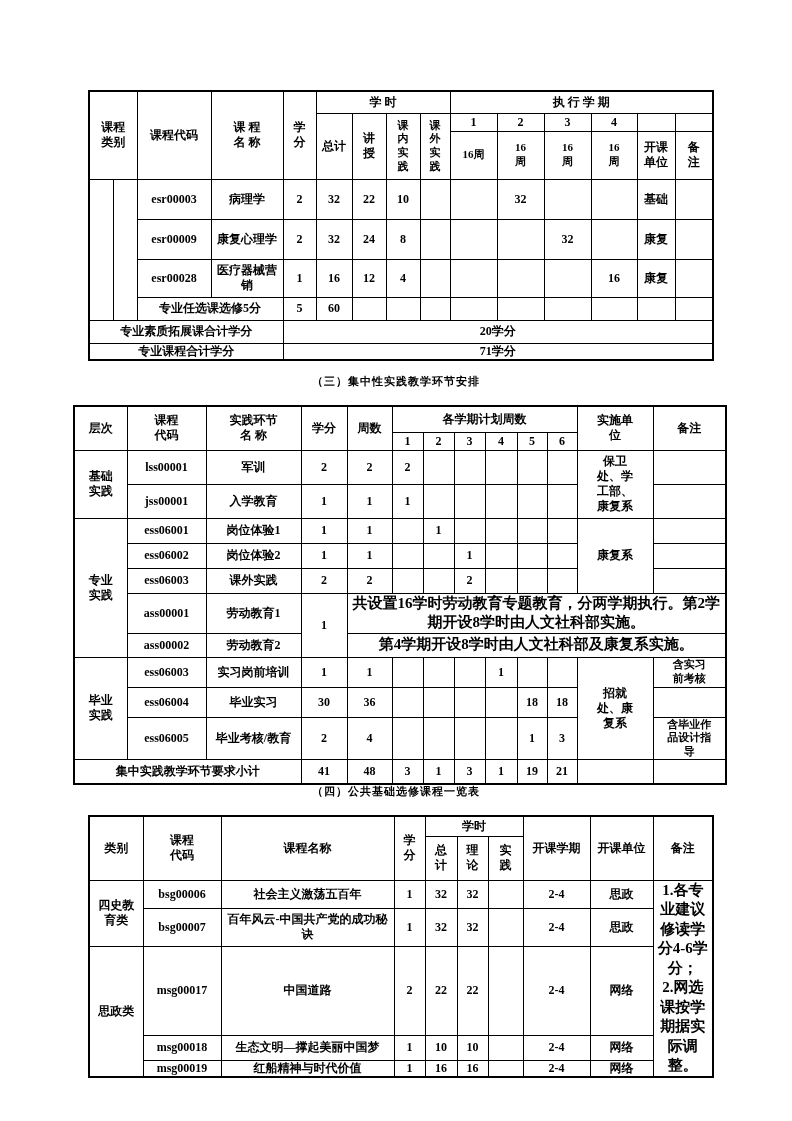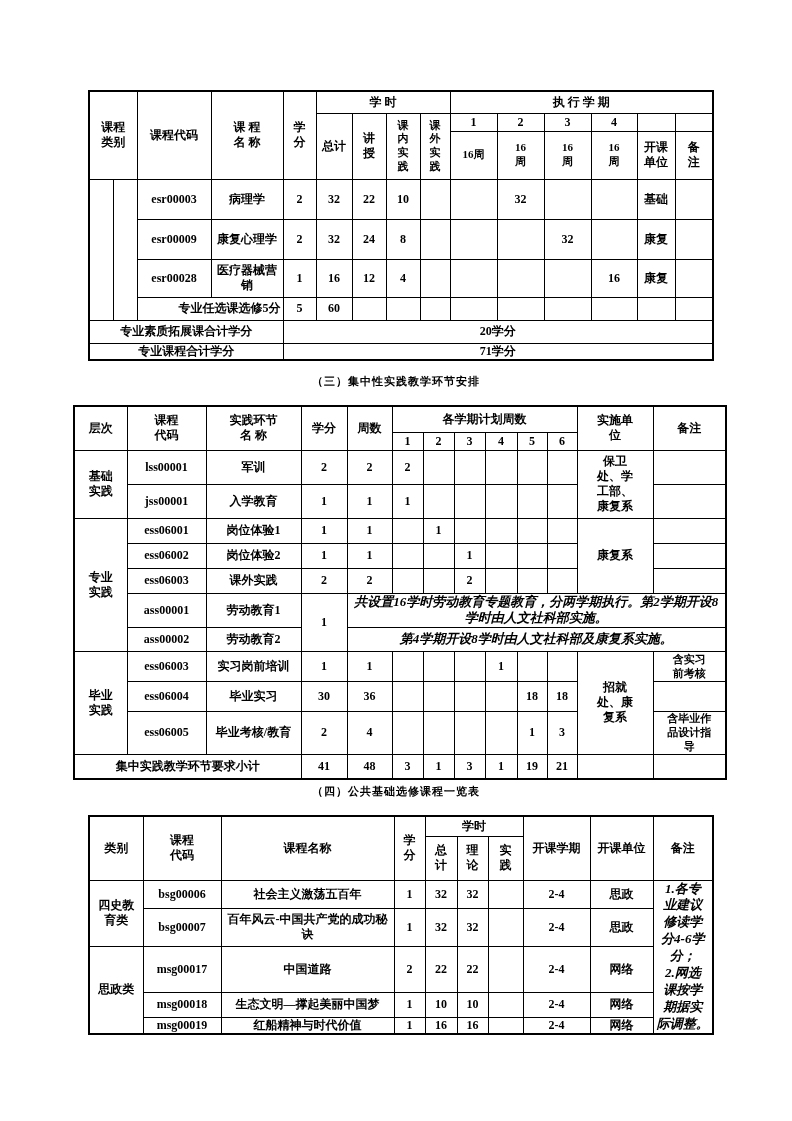--- a/index.html
+++ b/index.html
@@ -6,21 +6,21 @@
   .page{position:relative;width:792px;height:1121px;background:#ffffff;
         font-family:"Liberation Serif","DejaVu Serif",serif;color:#000;}
   table{border-collapse:collapse;table-layout:fixed;border:2px solid #000;position:absolute;}
   td{border:1px solid #000;text-align:center;vertical-align:middle;
      padding:0 2px;font-weight:bold;font-size:12px;line-height:1.25;
      white-space:pre-line;overflow:hidden;box-sizing:border-box;}
   .t1{left:88px;top:90px;width:624px;}
   .t2{left:73px;top:405px;width:652px;}
   .t3{left:88px;top:815px;width:624px;}
   .small{font-size:11px;}
-  .note-long{font-size:13px;line-height:1.3;font-style:italic;}
+  .note-long{font-size:15px;line-height:1.3;}
   h2{position:absolute;left:0;width:100%;text-align:center;margin:0;
      font-size:11px;font-weight:bold;letter-spacing:1px;}
   .h3{top:374px;} .h4{top:784px;}
   .pageno{position:absolute;top:1030px;left:0;width:100%;text-align:center;
           font-size:13px;}
 </style>
 </head>
 <body>
 
 <div class="page">
@@ -128,21 +128,21 @@
       <td>4</td>
       <td></td>
       <td></td>
       <td></td>
       <td></td>
       <td>16</td>
       <td>康复</td>
       <td></td>
     </tr>
     <tr style="height:23px">
-      <td colspan="2" style="text-align:right">专业任选课选修5分</td>
+      <td colspan="2" style="text-align:center">专业任选课选修5分</td>
       <td>5</td>
       <td>60</td>
       <td></td>
       <td></td>
       <td></td>
       <td></td>
       <td></td>
       <td></td>
       <td></td>
       <td></td>

